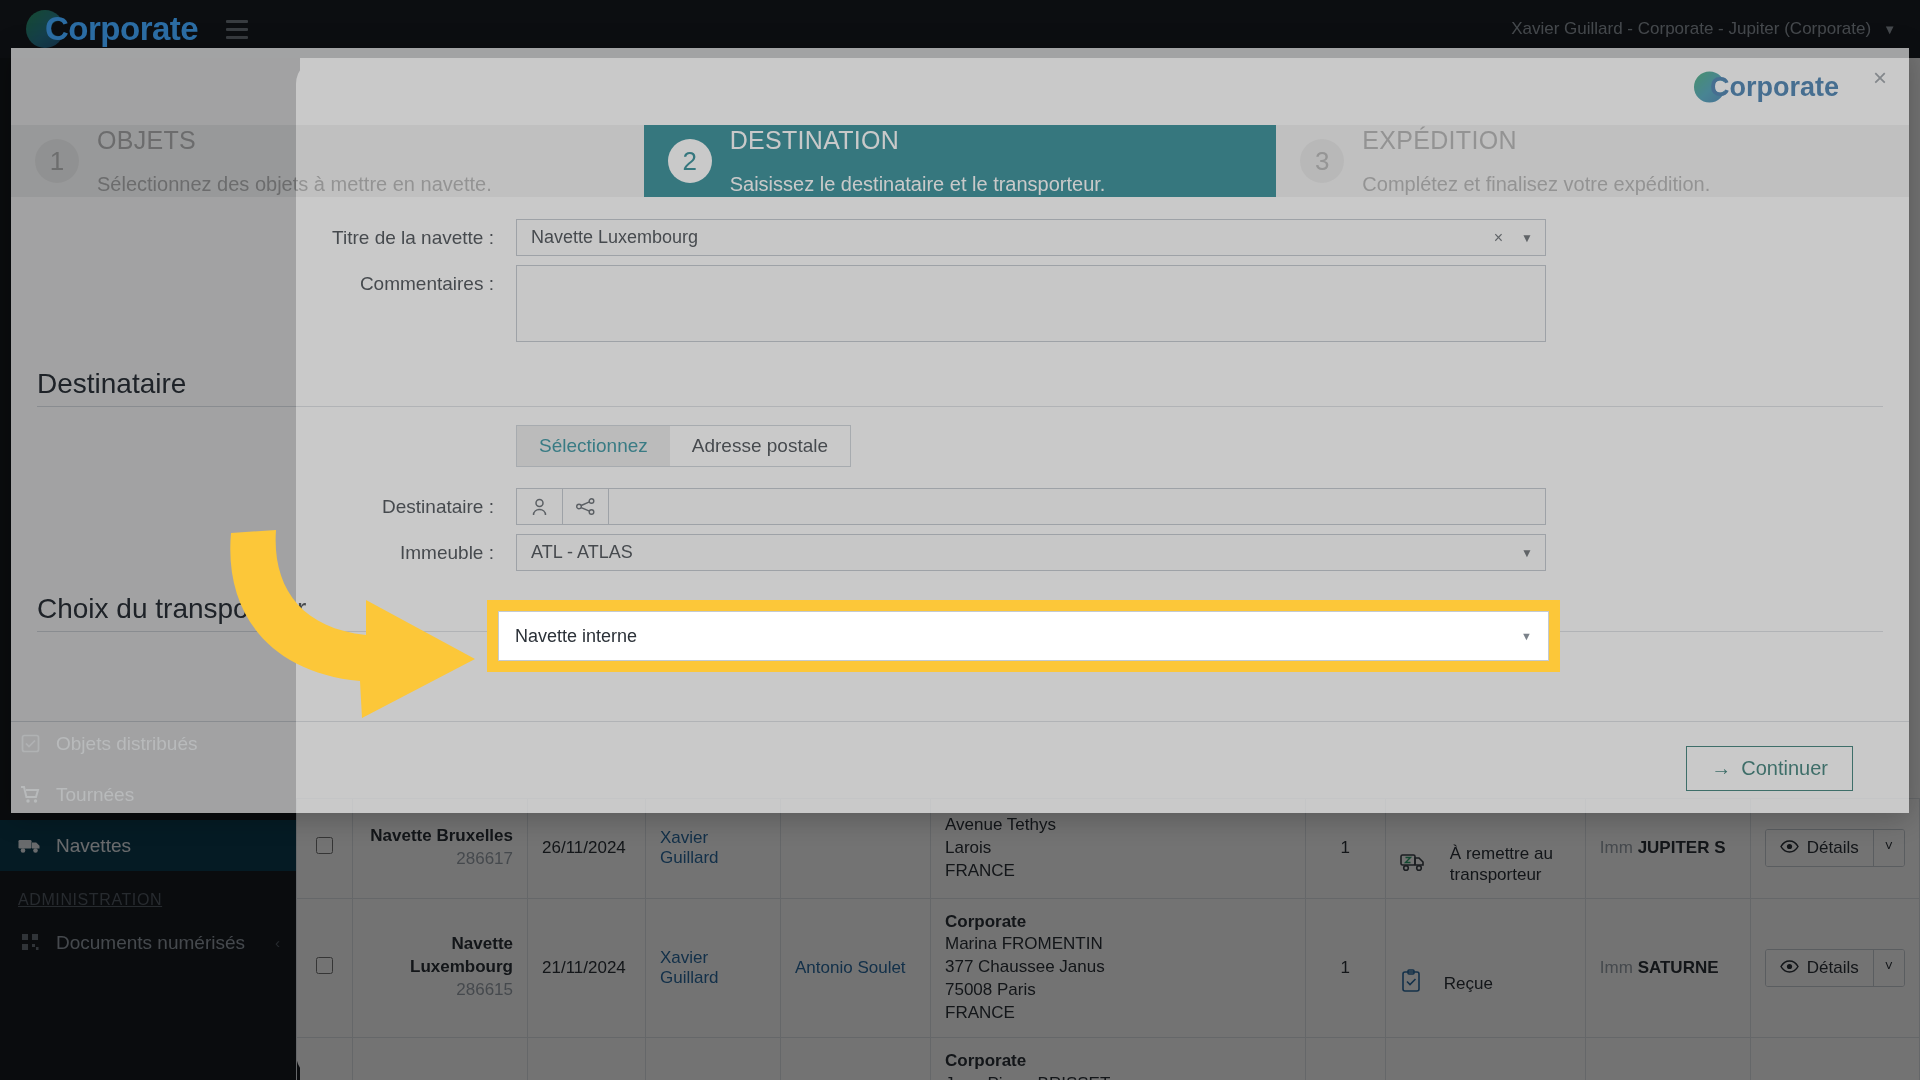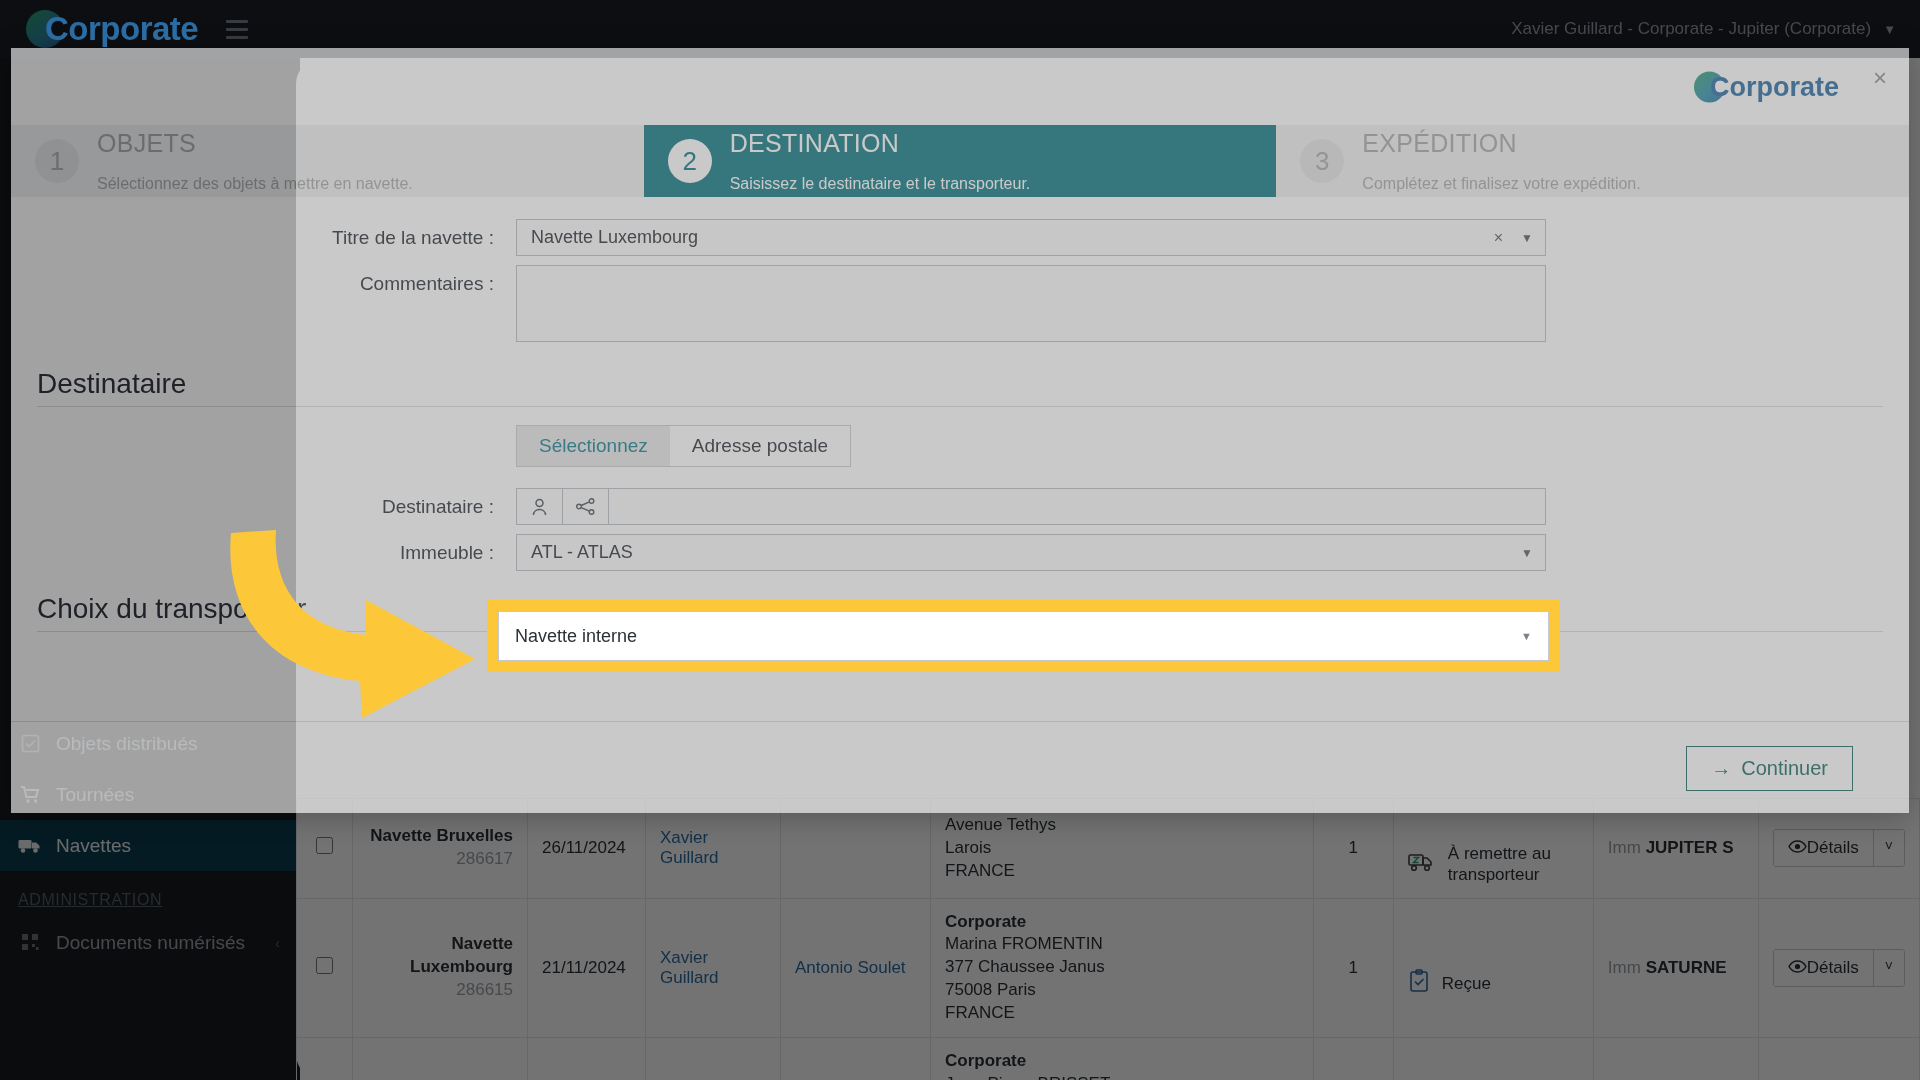--- a/index.html
+++ b/index.html
@@ -69,29 +69,29 @@
   .c-check input { width: 17px; height: 17px; }
   .c-title { width: 175px; text-align: right; font-weight: bold; line-height: 1.35; }
   .c-title .ref { display: block; font-weight: normal; color: #9aa2ab; }
   .c-date { width: 118px; }
   .c-link { color: #2b6ca3; width: 135px; }
   .c-link2 { color: #2b6ca3; width: 150px; }
   .c-addr { line-height: 1.35; }
   .c-addr b { font-weight: bold; }
   .c-qty { width: 80px; text-align: center; }
   .c-status { width: 200px; }
-  .status-wrap { display: flex; align-items: center; gap: 12px; margin-top: 32px; }
+  .status-wrap { display: flex; align-items: center; gap: 22px; margin-top: 32px; }
   .status-txt { line-height: 1.25; }
   .c-imm { width: 165px; }
   .c-imm .pre { color: #9aa2ab; }
   .c-imm b { font-weight: bold; }
   .c-act { width: 150px; }
   .details-group { display: inline-flex; border: 1px solid #c8ced4; border-radius: 3px; overflow: hidden; }
   .details-btn {
-    display: flex; align-items: center; padding: 8px 14px;
+    display: flex; align-items: center; gap: 8px; padding: 8px 14px;
     font-size: 17px; color: #2b3138; background: #fff;
   }
   .details-caret { padding: 8px 11px; border-left: 1px solid #c8ced4; background: #fff; font-size: 14px; color: #2b3138; }
 
   
   .dimmer { position: absolute; inset: 0; background: rgba(0,0,0,0.55); }
 
   
   .modal {
     position: absolute; left: 11px; top: 48px; width: 1898px; height: 765px;
@@ -116,21 +116,21 @@
 
   .stepper { display: flex; height: 72px; }
   .step { flex: 1; display: flex; align-items: center; gap: 18px; padding-left: 24px; background: #f0f0f0; }
   .step.active { background: #127a86; }
   .step-num {
     width: 44px; height: 44px; border-radius: 50%; background: #e3e3e3; color: #aaa;
     display: flex; align-items: center; justify-content: center; font-size: 26px; flex: none;
   }
   .step.active .step-num { background: #fff; color: #127a86; }
   .step-title { font-size: 25px; color: #a8a8a8; line-height: 1.15; letter-spacing: .3px; }
-  .step-sub { font-size: 16px; color: #a8a8a8; margin-top: 18px; }
+  .step-sub { font-size: 20px; color: #a8a8a8; margin-top: 18px; }
   .step.active .step-title, .step.active .step-sub { color: #ffffff; }
 
   .modal-body { padding: 22px 0 0 0; }
 
   .frow { display: flex; align-items: flex-start; margin-bottom: 9px; }
   .flabel { width: 505px; text-align: right; padding-right: 22px; font-size: 19px; color: #2b3138; padding-top: 8px; }
   .fctrl { width: 1030px; }
 
   .inp {
     width: 100%; height: 37px; border: 1px solid #b9c0c7; background: #fbfbfb;

